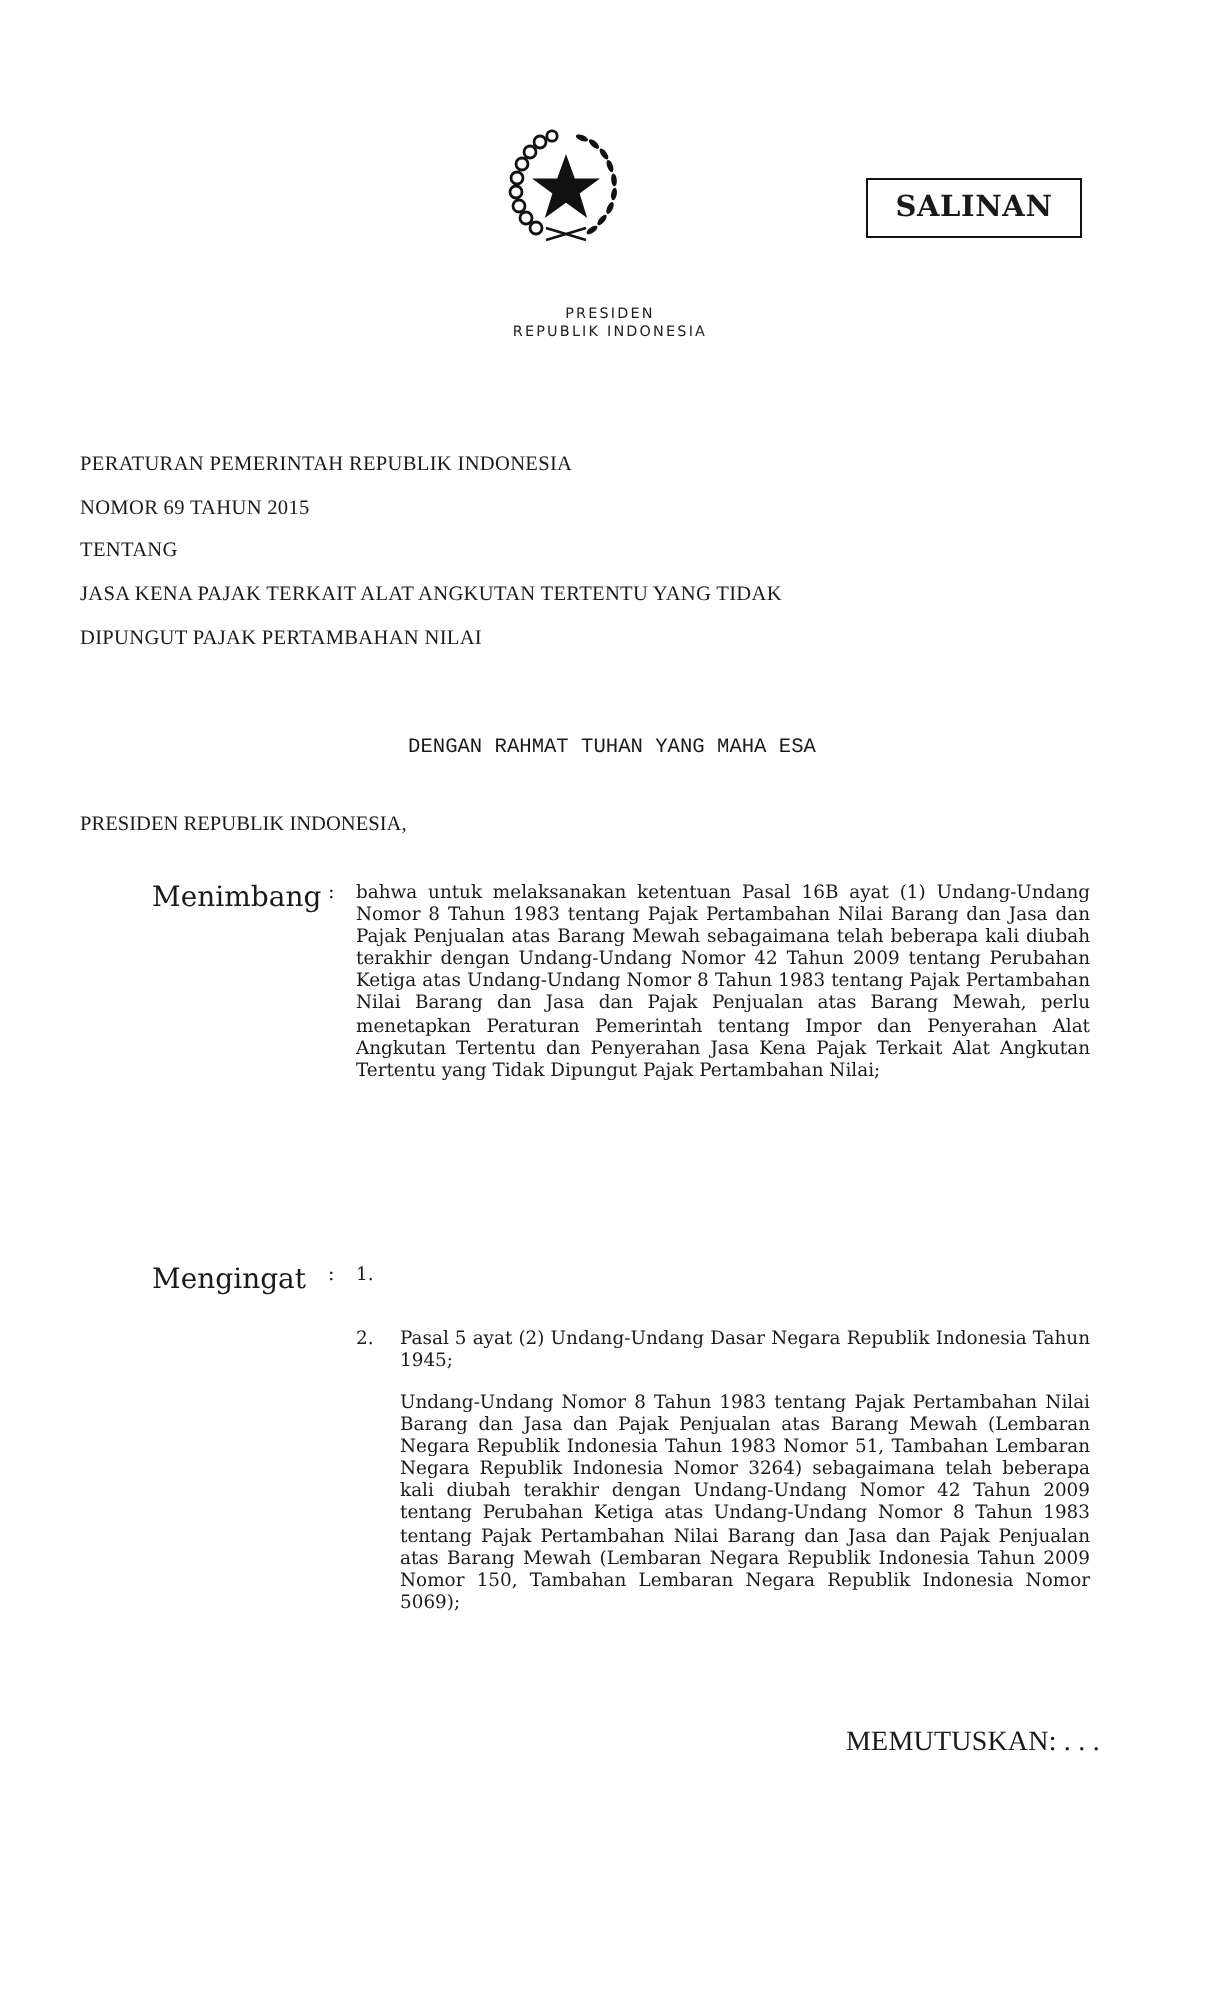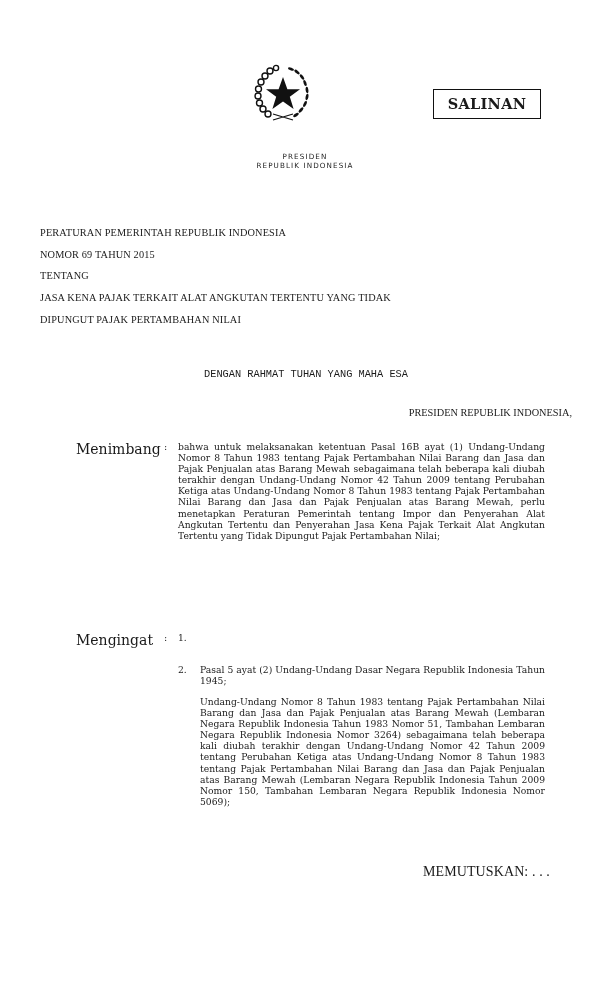--- a/index.html
+++ b/index.html
@@ -5,21 +5,21 @@
   html, body { margin:0; padding:0; background:#ffffff; }
   body { width:612px; height:1008px; position:relative; overflow:hidden; font-family:"DejaVu Serif", serif; color:#1a1a1a; }
   .page { position:absolute; left:0; top:0; width:612px; height:1008px; background:#fff; }
   .emblem { position:absolute; left:253px; top:64px; width:60px; height:60px; }
   .presiden-cap { position:absolute; left:200px; top:152px; width:210px; text-align:center; font-family:"DejaVu Sans", sans-serif; font-size:7.2px; letter-spacing:1.1px; line-height:9px; color:#222; }
   .salinan { position:absolute; left:433px; top:89px; width:108px; height:30px; box-sizing:border-box; border:1.3px solid #111; text-align:center; font-family:"DejaVu Serif", serif; font-weight:bold; font-size:14.5px; line-height:28px; letter-spacing:0.3px; }
   .title-block { position:absolute; left:40px; top:222px; width:532px; text-align:left; font-size:10.3px; line-height:21.7px; font-family:"Liberation Serif","DejaVu Serif", serif; letter-spacing:0.15px; }
   .title-block div { white-space:nowrap; }
   .title-block .wide { font-size:10.6px; }
   .dengan { position:absolute; left:40px; top:368px; width:532px; text-align:center; font-size:10.3px; font-family:Liberation Mono, monospace; }
-  .presiden-ri { position:absolute; left:40px; top:407px; width:532px; text-align:right; font-size:10.3px; font-family:"Liberation Serif","DejaVu Serif", serif; }
+  .presiden-ri { position:absolute; left:40px; top:407px; width:532px; text-align:left; font-size:10.3px; font-family:"Liberation Serif","DejaVu Serif", serif; }
   .section-label { position:absolute; left:76px; font-size:14px; font-family:"DejaVu Serif", serif; }
   .colon { position:absolute; left:164px; font-size:9.7px; }
   .para { position:absolute; left:178px; width:367px; font-size:9.2px; line-height:11.1px; text-align:justify; font-family:"DejaVu Serif", serif; }
   .num { position:absolute; left:178px; font-size:9.2px; line-height:11.1px; }
   .item-text { position:absolute; left:200px; width:345px; font-size:9.2px; line-height:11.1px; text-align:justify; font-family:"DejaVu Serif", serif;margin-top:32px; }
   .memutuskan { position:absolute; left:423px; top:864px; font-size:14px; font-family:Liberation Serif, serif; letter-spacing:0.1px; }
 </style>
 </head>
 <body>
 

